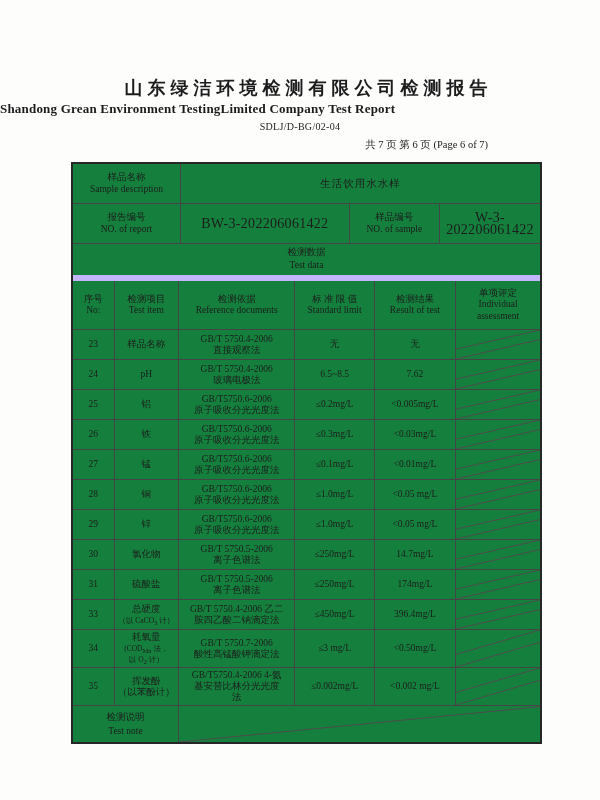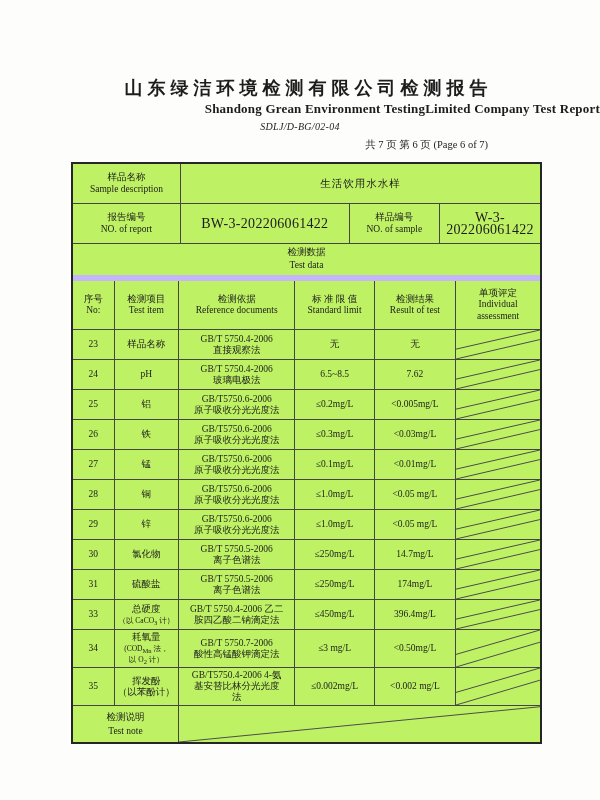--- a/index.html
+++ b/index.html
@@ -14,34 +14,34 @@
   .scan-edge{
     position:absolute;left:0;top:0;bottom:0;width:12px;
     background:linear-gradient(to right,#d8d8d6 0,#ecechb 3px,#ecece9 4px,rgba(255,255,255,0) 11px);
     pointer-events:none;
   }
   .title-cn{
     position:absolute;top:76px;left:17px;right:0;text-align:center;
     font-size:18px;font-weight:bold;letter-spacing:5px;white-space:nowrap;
   }
   .title-en{
-    position:absolute;top:101px;left:0;right:0;text-align:right;
+    position:absolute;top:101px;left:0;right:0;text-align:left;
     font-size:13px;font-weight:bold;letter-spacing:0.2px;white-space:nowrap;
   }
   .doc-code{
     position:absolute;top:121px;left:0;right:0;text-align:center;
-    font-size:10px;letter-spacing:0.3px;font-style:italic;
+    font-size:10px;letter-spacing:0.3px;
   }
   .page-line{
     position:absolute;top:138px;left:0;right:0;text-align:right;
     padding-right:112px;font-size:10.5px;
   }
   .doc-table{
     position:absolute;left:71px;top:162px;width:467px;
-    border:2px solid #262626;background:#bef264;
+    border:2px solid #262626;background:#15803d;
   }
   table{border-collapse:collapse;table-layout:fixed;width:100%;}
   td,th{
     border-right:1px solid #454545;border-bottom:1px solid #454545;
     padding:2px 2px;text-align:center;vertical-align:middle;
     font-size:9.5px;font-weight:normal;line-height:11.5px;
     overflow:hidden;
   }
   td:last-child,th:last-child{border-right:none;}
   .info-table td{height:35px;}

